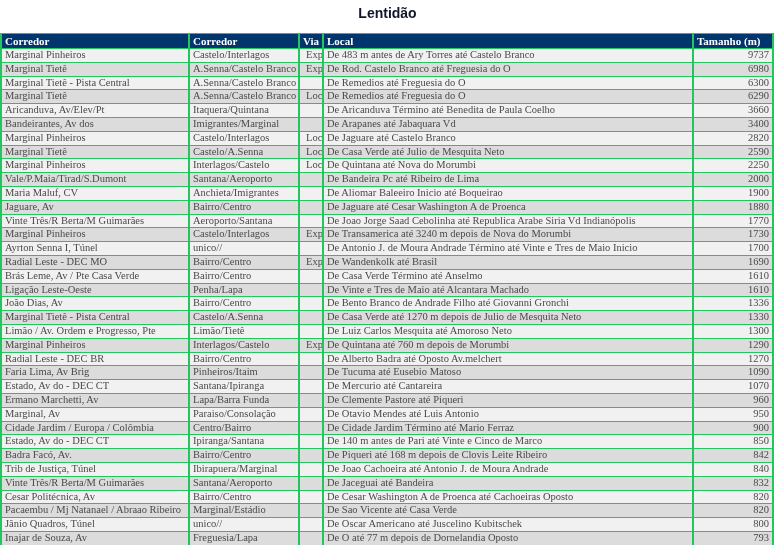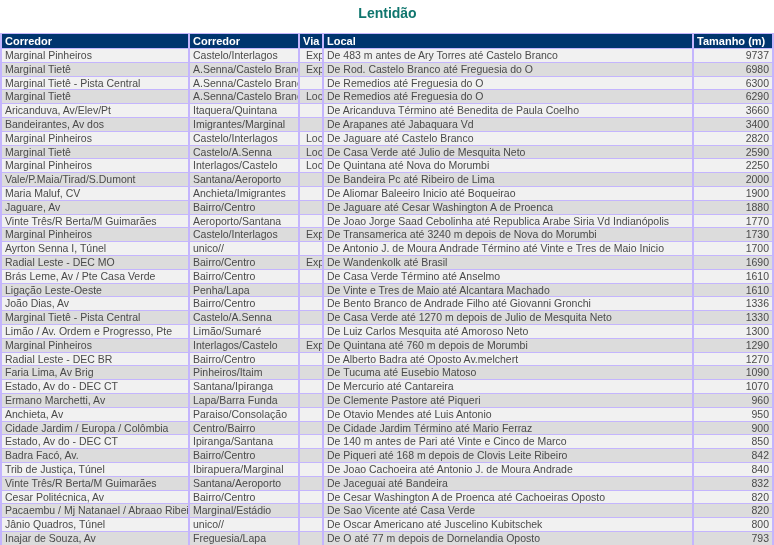--- a/index.html
+++ b/index.html
@@ -13,29 +13,30 @@
     width: 774px;
     height: 545px;
     overflow: hidden;
   }
   .title {
     margin: 0;
     padding: 5px 0 12px 1px;
     text-align: center;
     font-size: 14px;
     font-weight: bold;
-    color: #0f766e;
+    color: #0f172a;
     font-family: "Liberation Sans", sans-serif;
   }
   table.traffic-table {
     width: 774px;
     table-layout: fixed;
     border-collapse: separate;
     border-spacing: 2px 1px;
-    background: #c4b5fd;
+    background: #22c55e;
+    font-family: Liberation Serif, serif;
   }
   col.c-corredor { width: 186px; }
   col.c-sentido  { width: 108px; }
   col.c-via      { width: 22px;  }
   col.c-local    { width: 368px; }
   col.c-tamanho  { width: 78px;  }
   th {
     background: #00356e;
     color: #ffffff;
     font-size: 11px;
@@ -219,21 +220,21 @@
         </tr>
         <tr class="row-even">
           <td class="cell-corredor">Marginal Tietê - Pista Central</td>
           <td class="cell-sentido">Castelo/A.Senna</td>
           <td class="cell-via"></td>
           <td class="cell-local">De Casa Verde até 1270 m depois de Julio de Mesquita Neto</td>
           <td class="cell-tamanho">1330</td>
         </tr>
         <tr class="row-odd">
           <td class="cell-corredor">Limão / Av. Ordem e Progresso, Pte</td>
-          <td class="cell-sentido">Limão/Sumaré</td>
+          <td class="cell-sentido">Limão/Tietê</td>
           <td class="cell-via"></td>
           <td class="cell-local">De Luiz Carlos Mesquita até Amoroso Neto</td>
           <td class="cell-tamanho">1300</td>
         </tr>
         <tr class="row-even">
           <td class="cell-corredor">Marginal Pinheiros</td>
           <td class="cell-sentido">Interlagos/Castelo</td>
           <td class="cell-via">Exp</td>
           <td class="cell-local">De Quintana até 760 m depois de Morumbi</td>
           <td class="cell-tamanho">1290</td>
@@ -260,21 +261,21 @@
           <td class="cell-tamanho">1070</td>
         </tr>
         <tr class="row-even">
           <td class="cell-corredor">Ermano Marchetti, Av</td>
           <td class="cell-sentido">Lapa/Barra Funda</td>
           <td class="cell-via"></td>
           <td class="cell-local">De Clemente Pastore até Piqueri</td>
           <td class="cell-tamanho">960</td>
         </tr>
         <tr class="row-odd">
-          <td class="cell-corredor">Anchieta, Av</td>
+          <td class="cell-corredor">Marginal, Av</td>
           <td class="cell-sentido">Paraiso/Consolação</td>
           <td class="cell-via"></td>
           <td class="cell-local">De Otavio Mendes até Luis Antonio</td>
           <td class="cell-tamanho">950</td>
         </tr>
         <tr class="row-even">
           <td class="cell-corredor">Cidade Jardim / Europa / Colômbia</td>
           <td class="cell-sentido">Centro/Bairro</td>
           <td class="cell-via"></td>
           <td class="cell-local">De Cidade Jardim Término até Mario Ferraz</td>

